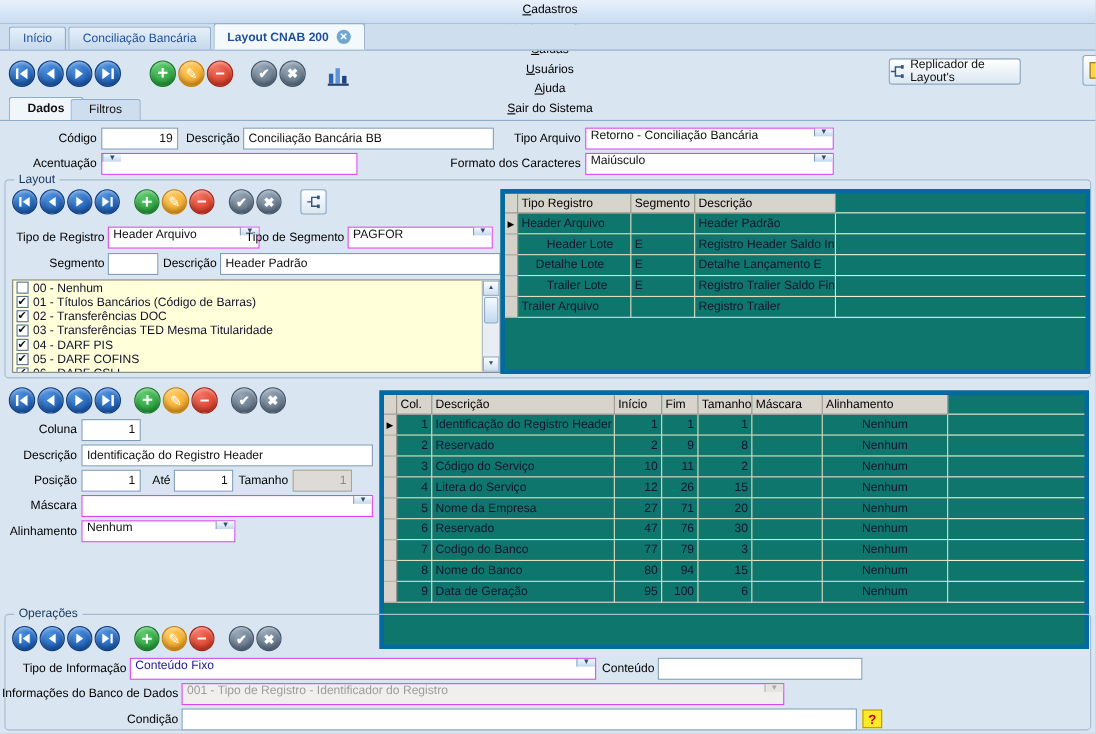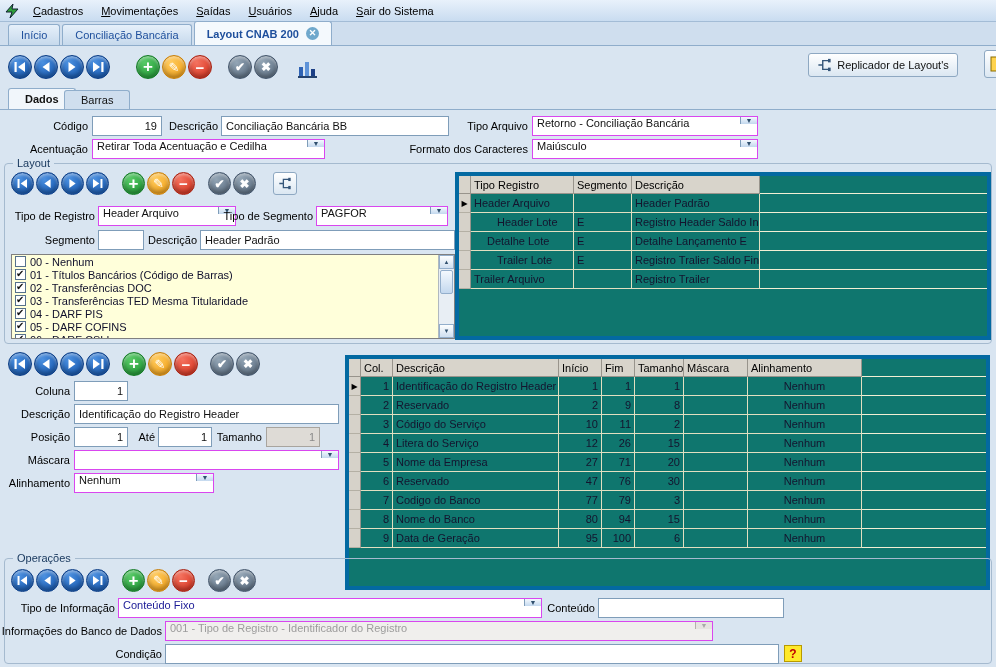--- a/index.html
+++ b/index.html
@@ -2,21 +2,21 @@
 <html><head>
 <meta charset="utf-8">
 <style>
   * { margin:0; padding:0; box-sizing:border-box; }
   body { font-family:"Liberation Sans", sans-serif; background:#b0b0b0; }
   .app { position:relative; width:996px; height:667px; background:#d9e5f1; overflow:hidden; font-size:11px; color:#111; }
 
   
   .menubar { position:absolute; left:0; top:0; width:996px; height:22px;
     background:linear-gradient(#e8f1fb,#c9dcf0); border-bottom:1px solid #a3bcd6;
-    display:flex; align-items:center; padding-left:4px; }
+    display:flex; align-items:center; padding-left:4px;flex-direction:column; }
   .menu-item { display:inline-block; padding:3px 9px; color:#000; cursor:default; }
   .menu-item::first-letter { text-decoration:underline; }
   .app-logo { width:16px; height:16px; margin-right:4px; }
 
   
   .tabstrip { position:absolute; left:0; top:22px; width:996px; height:24px;
     background:#cfdeee; border-bottom:1px solid #8fadcb; display:flex; align-items:flex-end; padding-left:8px; }
   .tab { height:21px; display:flex; align-items:center; padding:0 12px; margin-right:2px;
     background:linear-gradient(#e6f0fa,#c6d9ec); border:1px solid #8fadcb; border-bottom:none;
     border-radius:3px 3px 0 0; color:#1e4f9c; }
@@ -148,56 +148,55 @@
     <div class="cbtn b-gray" style="left:228px;top:55px">✔</div>
     <div class="cbtn b-gray" style="left:254px;top:55px">✖</div>
     <div style="position:absolute;left:296px;top:56px;width:24px;height:24px">
       <svg width="24" height="24" viewBox="0 0 24 24">
         <rect x="3" y="11" width="4" height="9" fill="#2f63b4"></rect>
         <rect x="9" y="6" width="4" height="14" fill="#5e93d8"></rect>
         <rect x="15" y="13" width="4" height="7" fill="#1c3f86"></rect>
         <rect x="2" y="20" width="19" height="2" fill="#24426e"></rect>
       </svg>
     </div>
-    <div class="flatbtn" style="left:808px;top:53px;width:150px;height:24px">
+    <div class="flatbtn" style="left:808px;top:53px;width:120px;height:24px">
       <svg width="15" height="14" viewBox="0 0 16 16" style="margin-right:5px">
         <path d="M1 8 H6 M6 8 V3 H13 M6 8 V13 H13" stroke="#35567a" stroke-width="1.6" fill="none"></path>
         <rect x="12" y="1" width="3" height="4" fill="#35567a"></rect>
         <rect x="12" y="11" width="3" height="4" fill="#35567a"></rect>
       </svg>
       <span>Replicador de Layout's</span>
     </div>
     <div class="flatbtn" style="left:984px;top:50px;width:26px;height:28px">
       <svg width="14" height="16" viewBox="0 0 14 16">
         <rect x="1" y="1" width="10" height="14" fill="#ffd34d" stroke="#8a6d00"></rect>
       </svg>
     </div>
   </div>
 
   <div class="subtab-line"></div>
   <div class="subtab active" style="left:8px;top:88px">
       <span>Dados</span>
     </div>
   <div class="subtab idle" style="left:64px;top:90px">
-      <span>Barras</span>
+      <span>Filtros</span>
     </div>
 
   <div class="lbl r" style="left:30px;top:116px;width:58px">Código</div>
   <div class="inp num" style="left:92px;top:116px;width:70px">19</div>
   <div class="lbl r" style="left:166px;top:116px;width:52px">Descrição</div>
   <div class="inp" style="left:221px;top:116px;width:228px">Conciliação Bancária BB</div>
   <div class="lbl r" style="left:462px;top:116px;width:66px">Tipo Arquivo</div>
   <div class="combo" style="left:532px;top:116px;width:226px">
     <span class="txt">Retorno - Conciliação Bancária</span>
     <span class="arw">▼</span>
   </div>
 
   <div class="lbl r" style="left:20px;top:139px;width:68px">Acentuação</div>
   <div class="combo" style="left:92px;top:139px;width:233px">
-    <span class="txt">Retirar Toda Acentuação e Cedilha</span>
     <span class="arw">▼</span>
   </div>
   <div class="lbl r" style="left:400px;top:139px;width:128px">Formato dos Caracteres</div>
   <div class="combo" style="left:532px;top:139px;width:226px">
     <span class="txt">Maiúsculo</span>
     <span class="arw">▼</span>
   </div>
 
   <div class="gbox" style="left:4px;top:163px;width:988px;height:181px">
     <span class="gtitle">Layout</span>

